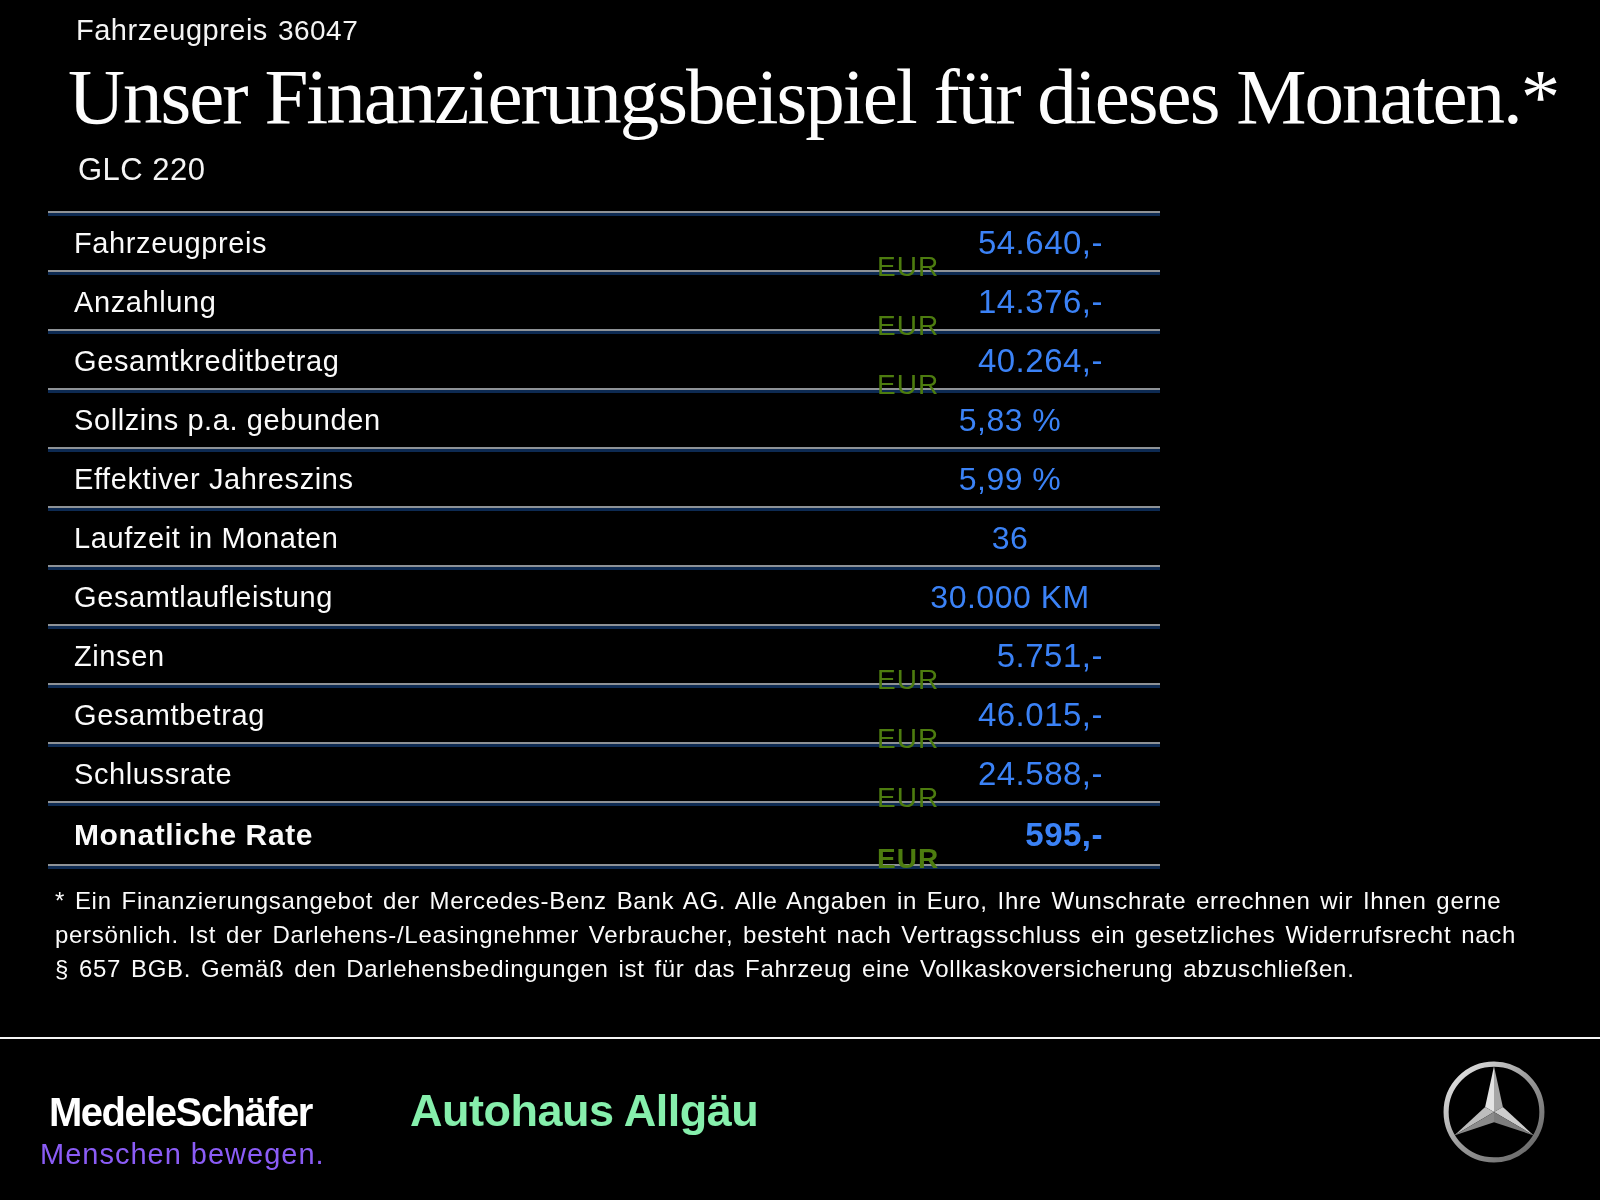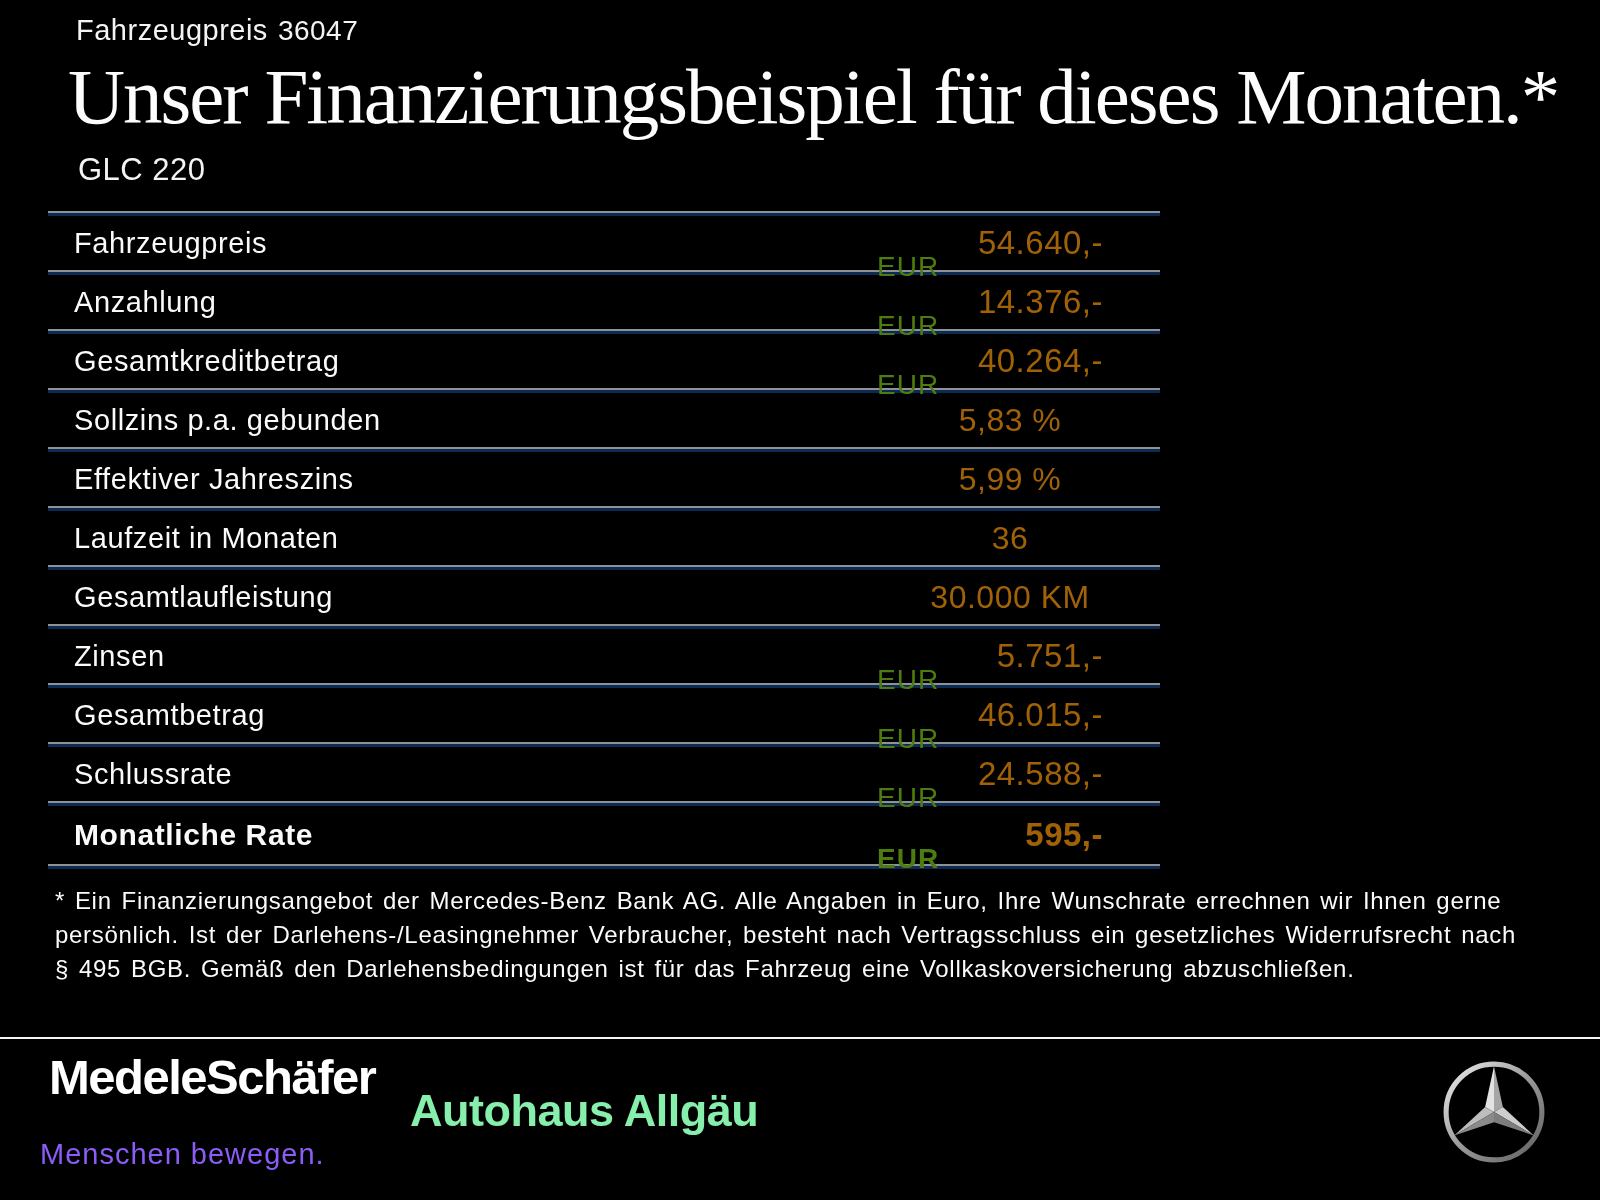--- a/index.html
+++ b/index.html
@@ -55,21 +55,21 @@
     padding-left:26px;
   }
   .row-right{
     width:300px; display:flex; align-items:center; position:relative;
     flex:0 0 300px;
   }
   .cell-currency{
     font-size:28px; letter-spacing:1px; padding-left:17px; color:#4d7c0f;margin-top:48px;
   }
   .cell-value{
-    font-size:33px; letter-spacing:0.5px; color:#a16207;
+    font-size:33px; letter-spacing:0.5px; color:#3b82f6;
   }
   .cell-value.amount{margin-left:auto; padding-right:57px;}
   .cell-value.center{margin:0 auto; font-size:32px;}
   .row.bold .cell-label{font-weight:bold; font-size:30px;}
   .row.bold .cell-currency{font-weight:bold;}
   .row.bold .cell-value{font-weight:bold;}
 
   
   .footnote{
     position:absolute; left:55px; top:884px; width:1490px;
@@ -77,22 +77,22 @@
     letter-spacing:0.7px; word-spacing:2.5px;
     color:#fbfbfb;
   }
 
   
   .footer-rule{
     position:absolute; left:0; top:1037px; width:1600px; height:2px;
     background:var(--footer-rule);
   }
   .dealer-logo-1{
-    position:absolute; left:49px; top:1049px;
-    font-size:49px; font-weight:800; letter-spacing:-1.5px;
+    position:absolute; left:49px; top:1090px;
+    font-size:40px; font-weight:800; letter-spacing:-1.5px;
     color:#fff; white-space:nowrap;
   }
   .dealer-logo-2{
     position:absolute; left:410px; top:1085px;
     font-size:45px; font-weight:800; letter-spacing:-0.5px;
     color:#86efac; white-space:nowrap;
   }
   .dealer-tagline{
     position:absolute; left:40px; top:1138px;
     font-size:29px; letter-spacing:1px; color:#8b5cf6;
@@ -268,21 +268,21 @@
   </div>
 <div class="sep">
       <div class="sep-gray"></div>
       <div class="sep-navy"></div>
     </div>
   </div>
 
 <div class="footnote">
   <div>* Ein Finanzierungsangebot der Mercedes-Benz Bank AG. Alle Angaben in Euro, Ihre Wunschrate errechnen wir Ihnen gerne</div>
   <div>persönlich. Ist der Darlehens-/Leasingnehmer Verbraucher, besteht nach Vertragsschluss ein gesetzliches Widerrufsrecht nach</div>
-  <div>§ 495 BGB. Gemäß den Darlehensbedingungen ist für das Fahrzeug eine Vollkaskoversicherung abzuschließen.</div>
+  <div>§ 657 BGB. Gemäß den Darlehensbedingungen ist für das Fahrzeug eine Vollkaskoversicherung abzuschließen.</div>
 </div>
 
 <div class="footer-rule"></div>
 
 <div class="dealer-logo-1">MedeleSchäfer</div>
 <div class="dealer-logo-2">Autohaus Allgäu</div>
 <div class="dealer-tagline">Menschen bewegen.</div>
 
 <svg class="mb-star" viewBox="0 0 104 104" xmlns="http://www.w3.org/2000/svg" aria-hidden="true">
   <defs>

